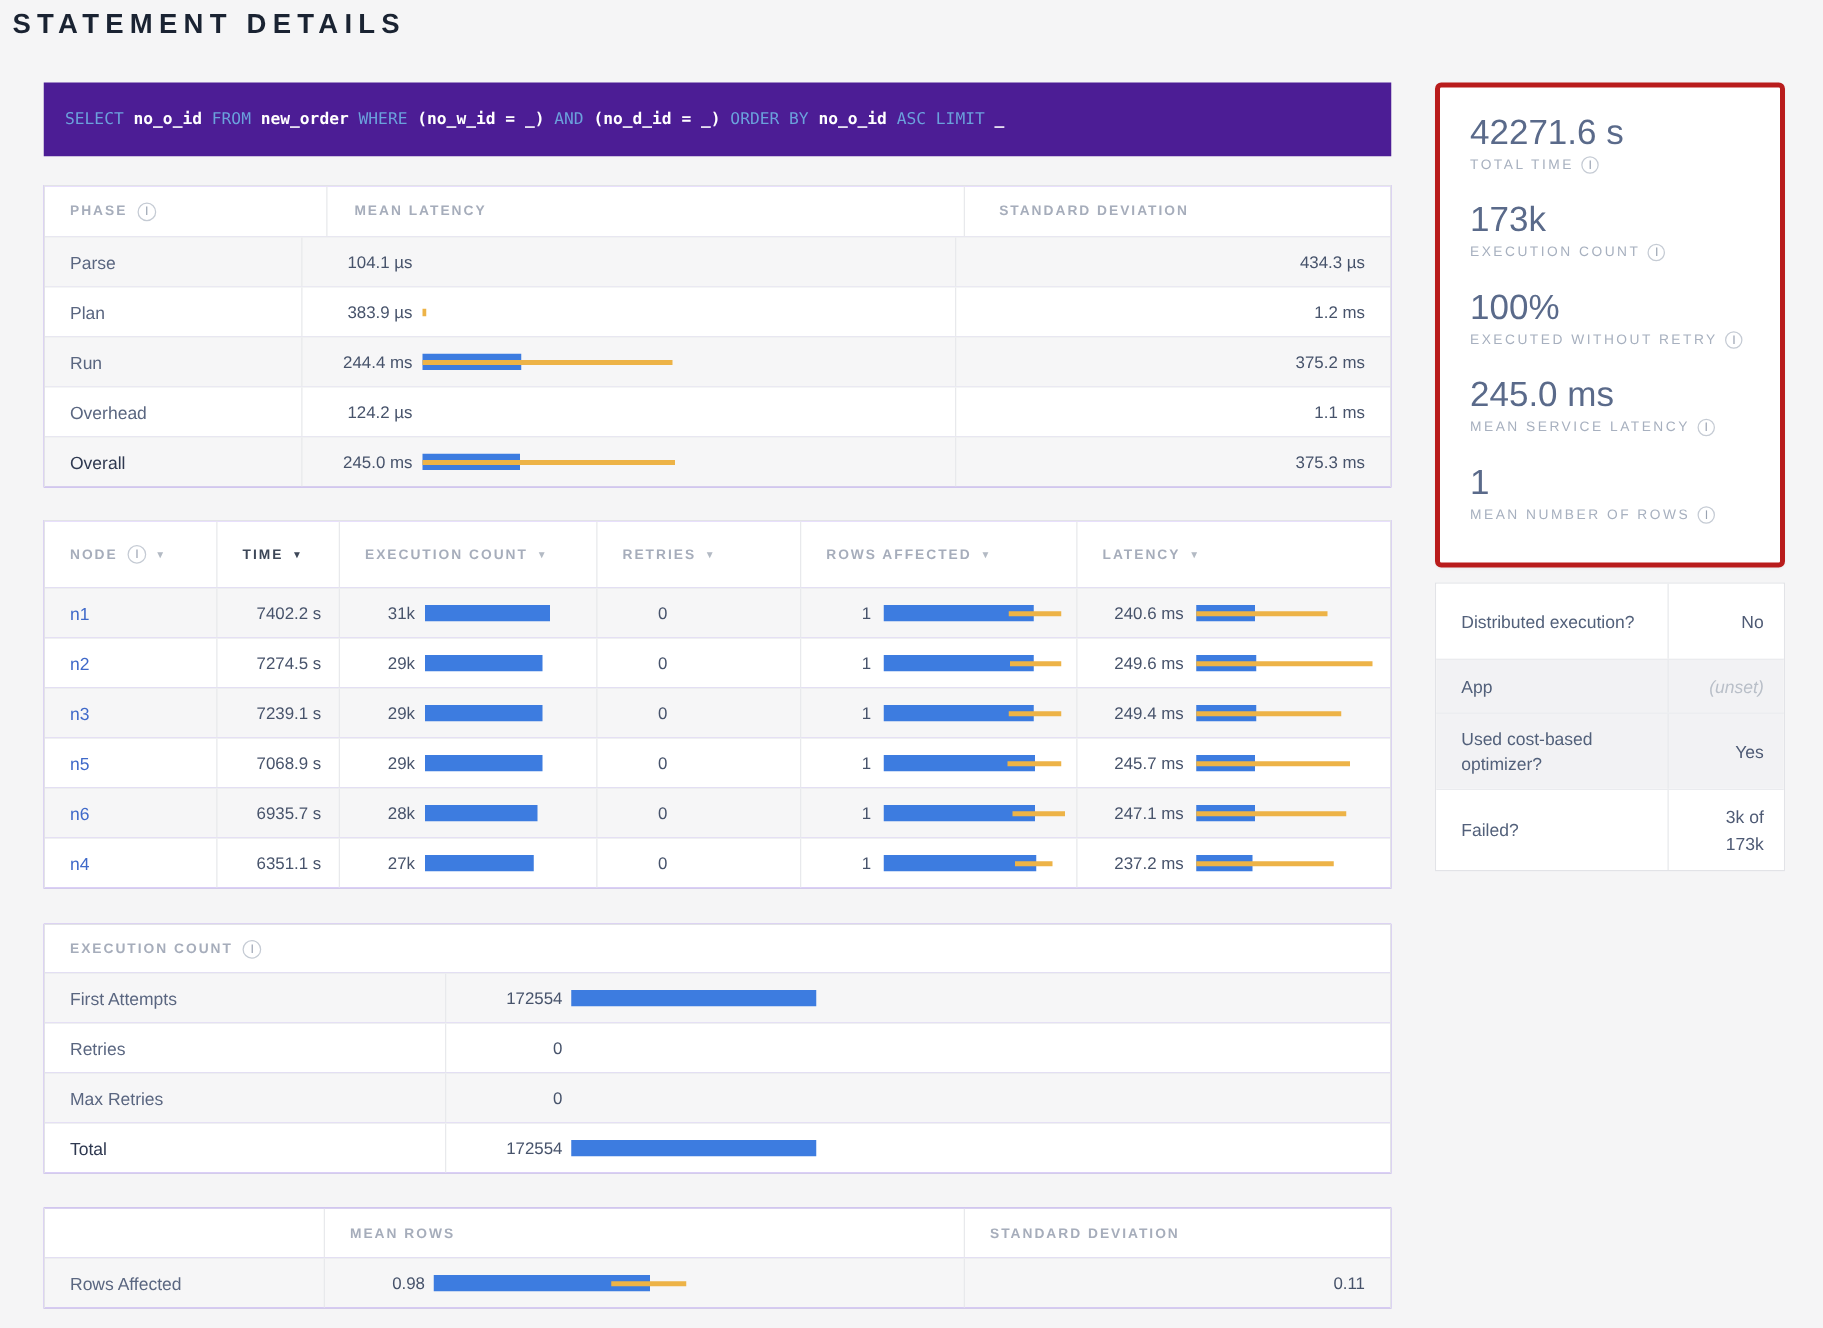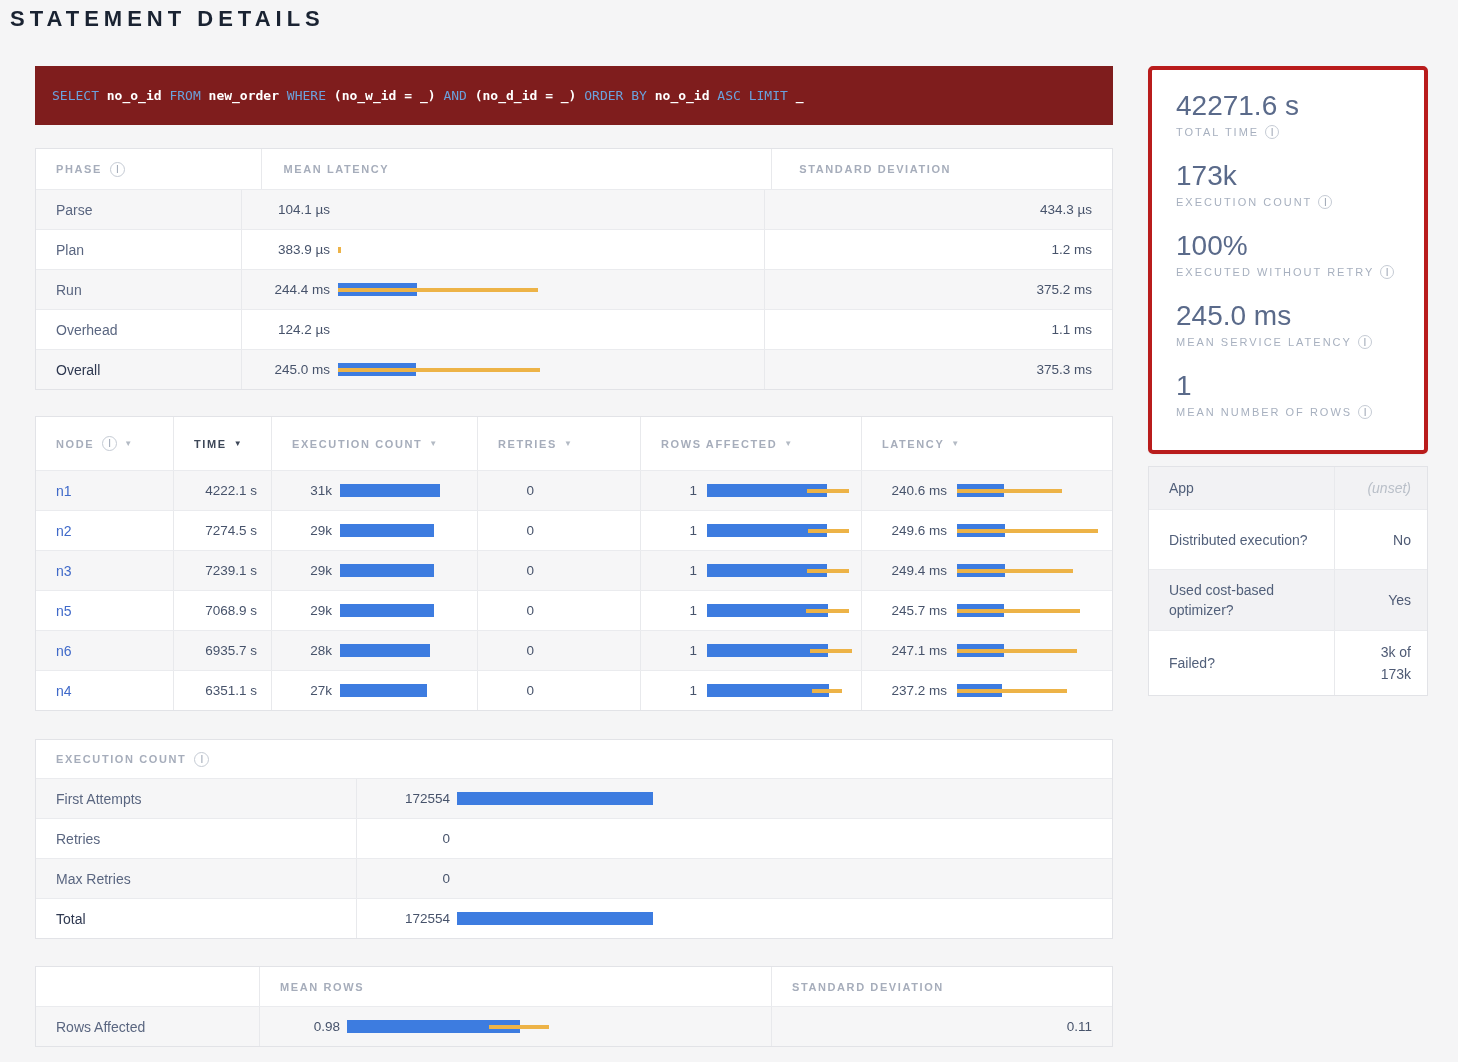--- a/index.html
+++ b/index.html
@@ -15,21 +15,21 @@
     position:absolute; left:10px; top:6px;
     font-size:22px; font-weight:700; letter-spacing:5px;
     color:#1a2332;
   }
 
   .main-col { position:absolute; left:35px; top:66px; width:1078px; }
   .side-col { position:absolute; left:1148px; top:66px; width:280px; }
 
   
   .sql-box {
-    height:59px; background:#7f1d1d; display:flex; align-items:center;
+    height:59px; background:#4c1d95; display:flex; align-items:center;
     padding:0 17px; margin-bottom:23px;
     font-family:"DejaVu Sans Mono", monospace; font-size:13px;
   }
   .sql-box .kw { color:#6ba1dc; }
   .sql-box .ident { color:#ffffff; font-weight:700; }
 
   
   .tbl { background:#8b5cf6; border:1px solid #e2e3e7; }
   .trow { display:flex; align-items:center; height:40px; border-top:1px solid #eaebee; background:#fff; }
   .trow.alt { background:#f6f6f7; }
@@ -232,21 +232,21 @@
         <div class="hcell n-lat bl" style="padding-left:20px;">
             <span>Latency</span>
             <span class="sort-arrow">▼</span>
           </div>
       </div>
 
       <div class="trow alt">
         <div class="cell n-node">
             <a class="node-link" href="#">n1</a>
           </div>
-        <div class="cell n-time bl num">4222.1 s</div>
+        <div class="cell n-time bl num">7402.2 s</div>
         <div class="cell n-exec bl">
             <span class="val num">31k</span>
             <span class="bar" style="width:100px;">
               <span class="blue" style="width:100px;"></span>
             </span>
           </div>
         <div class="cell n-retries bl">
             <span class="val num">0</span>
           </div>
         <div class="cell n-rows bl">
@@ -514,27 +514,27 @@
       <div class="stat">
         <div class="stat-value">1</div>
         <div class="stat-label">
             <span>Mean Number of Rows</span>
             <span class="info-icon">i</span>
           </div>
       </div>
     </div>
 
     <div class="details-tbl">
+      <div class="d-row h60">
+        <div class="d-label">Distributed execution?</div>
+        <div class="d-value">No</div>
+      </div>
       <div class="d-row alt h40">
         <div class="d-label">App</div>
         <div class="d-value unset">(unset)</div>
-      </div>
-      <div class="d-row h60">
-        <div class="d-label">Distributed execution?</div>
-        <div class="d-value">No</div>
       </div>
       <div class="d-row alt h60">
         <div class="d-label">Used cost-based optimizer?</div>
         <div class="d-value">Yes</div>
       </div>
       <div class="d-row h60">
         <div class="d-label">Failed?</div>
         <div class="d-value">
             <span class="narrow">3k of 173k</span>
           </div>

